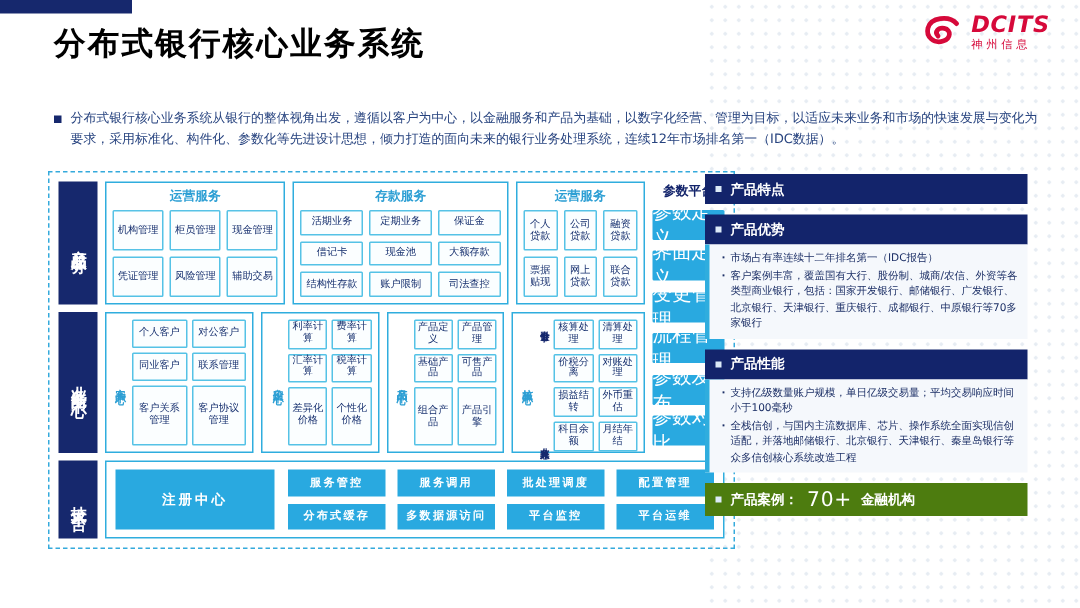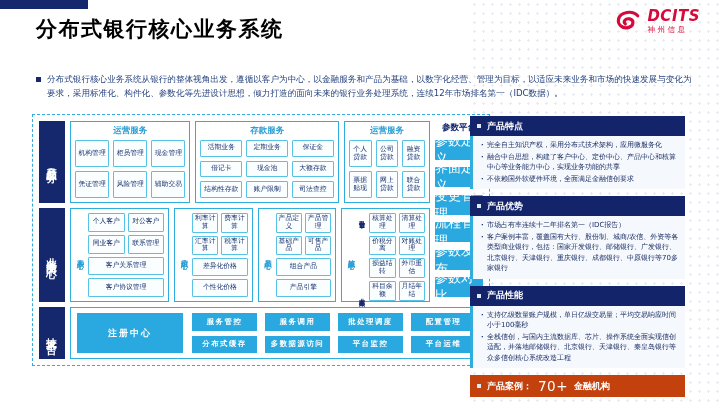--- a/index.html
+++ b/index.html
@@ -32,21 +32,21 @@
   .cell{border:1px solid #55c2e6;background:#fbfeff;color:#17306f;font-size:6.8px;display:flex;align-items:center;
         justify-content:center;text-align:center;padding:1px;line-height:1.15;border-radius:1px;min-height:13px;}
   .g-ops{flex:1.45;} .g-dep{flex:1.75;} .g-loan{flex:1.0;}
   
   .grp2{border:1.5px solid #2fadde;background:#fff;padding:4px 4px;display:flex;gap:3px;min-width:0;}
   .g-cust{flex:1.3;} .g-price{flex:1.0;font-family:Liberation Mono, monospace;} .g-prod{flex:1.0;} .g-acct{flex:1.15;}
   .vlab{writing-mode:vertical-lr;text-orientation:upright;color:#2d9fd4;font-weight:bold;font-size:7.2px;
         display:flex;align-items:center;justify-content:center;letter-spacing:1px;flex:none;}
   .g2c{flex:1;display:flex;flex-direction:column;gap:3px;min-width:0;}
   .cells2{display:grid;grid-template-columns:1fr 1fr;gap:3px;flex:1;}
-  .wides{display:flex;flex-direction:column;gap:3px;flex:1;}
+  .wides{display:flex;gap:3px;flex:1;}
   .wides .cell{flex:1;}
   .acct-lbl{display:flex;gap:1px;flex:none;align-items:stretch;}
   .acct-r{display:flex;flex-direction:column;justify-content:space-between;padding:2px 0;}
   .vsub{writing-mode:vertical-lr;text-orientation:upright;color:#16286d;font-size:6.2px;font-weight:bold;letter-spacing:.5px;}
   
   .param{grid-row:1/3;grid-column:3;display:flex;flex-direction:column;justify-content:space-between;padding:1px 0 4px;}
   .param-t{color:#13246b;font-weight:bold;font-size:8.5px;text-align:center;flex:none;margin-bottom:2px;}
   .pbtn{background:#29a9e0;color:#fff;font-size:13px;display:flex;align-items:center;justify-content:center;height:20px;border-radius:1px;}
   
   .tech{grid-column:2/4;border:1.5px solid #2fadde;background:#fff;padding:5px 6px;display:flex;gap:9px;}
@@ -55,21 +55,21 @@
   .tgrid{flex:1;display:grid;grid-template-columns:repeat(4,1fr);gap:5px 8px;}
   .tgrid .tbtn{background:#29a9e0;color:#fff;font-weight:bold;font-size:7.4px;letter-spacing:1.5px;
         display:flex;align-items:center;justify-content:center;}
   
   .rp{position:absolute;left:470px;top:116px;width:215px;display:flex;flex-direction:column;gap:7px;}
   .rp-hd{background:#13246b;color:#fff;font-weight:bold;font-size:9px;display:flex;align-items:center;gap:6px;padding:3.5px 7px;}
   .hd-sq{width:4px;height:4px;background:#dceaf8;flex:none;}
   .rp-bd{border-left:3px solid #2fadde;background:#f5f8fc;padding:4px 5px 5px 7px;display:flex;flex-direction:column;gap:1px;}
   .rp-li{font-size:7px;line-height:1.5;color:#1c2f66;position:relative;padding-left:7px;}
   .rp-li::before{content:"·";position:absolute;left:1px;top:0;font-weight:bold;}
-  .case{background:#c2410c;color:#fff;display:flex;align-items:center;gap:6px;padding:3px 7px;min-height:21px;}
+  .case{background:#4d7c0f;color:#fff;display:flex;align-items:center;gap:6px;padding:3px 7px;min-height:21px;}
   .case-lbl{font-size:9px;font-weight:bold;}
   .case-big{font-size:13.5px;font-weight:normal;letter-spacing:.5px;}
   .case-rest{font-size:9px;font-weight:bold;}
 </style>
 </head>
 <body>
 
 <div class="dots"></div>
 <div class="top-accent"></div>
 
@@ -234,25 +234,20 @@
         </div>
     </div>
   </div>
 
   <div class="rp">
     <div>
       <div class="rp-hd">
         <span class="hd-sq"></span>
         <span>产品特点</span>
       </div>
-      <div class="rp-bd">
-          <div class="rp-li">完全自主知识产权，采用分布式技术架构，应用微服务化</div>
-          <div class="rp-li">融合中台思想，构建了客户中心、定价中心、产品中心和核算中心等业务能力中心，实现业务功能的共享</div>
-          <div class="rp-li">不依赖国外软硬件环境，全面满足金融信创要求</div>
-        </div>
     </div>
 
     <div>
       <div class="rp-hd">
         <span class="hd-sq"></span>
         <span>产品优势</span>
       </div>
       <div class="rp-bd">
           <div class="rp-li">市场占有率连续十二年排名第一（IDC报告）</div>
           <div class="rp-li">客户案例丰富，覆盖国有大行、股份制、城商/农信、外资等各类型商业银行，包括：国家开发银行、邮储银行、广发银行、北京银行、天津银行、重庆银行、成都银行、中原银行等70多家银行</div>

